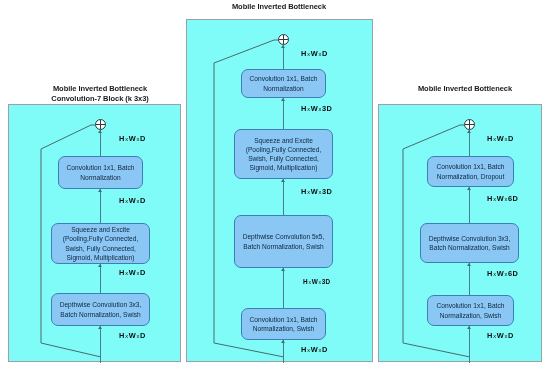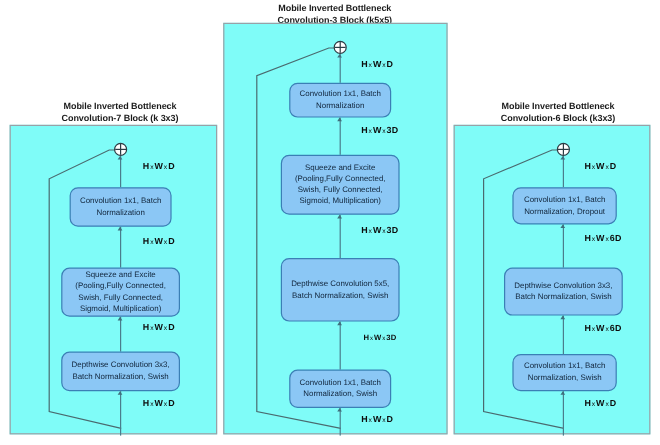--- a/index.html
+++ b/index.html
@@ -162,21 +162,20 @@
   <div class="vline" style="left:91px; top:221px; height:37px;"></div>
   <div class="arrowhead" style="left:89px; top:221px;"></div>
 
   <div class="dim" style="left:110px; top:226px;">
     <b>H</b><i>x</i><b>W</b><i>x</i><b>D</b>
   </div>
 </div>
 
 <div class="panel-title" style="left:199px; top:2px; width:160px;">
   <div>Mobile Inverted Bottleneck</div>
-  <div>Convolution-3 Block (k5x5)</div>
 </div>
 
 <div class="panel" style="left:186px; top:19px; width:187px; height:343px;">
 
   <svg class="skip" style="left:0; top:0; width:187px; height:343px;">
     <path d="M 97 20 L 87 20 L 27 43 L 27 323 L 97 337"></path>
   </svg>
 
   <div class="addnode" style="left:91px; top:14px;"></div>
 
@@ -241,21 +240,20 @@
   <div class="vline" style="left:96px; top:320px; height:23px;"></div>
   <div class="arrowhead" style="left:94px; top:320px;"></div>
 
   <div class="dim" style="left:114px; top:325px;">
     <b>H</b><i>x</i><b>W</b><i>x</i><b>D</b>
   </div>
 </div>
 
 <div class="panel-title" style="left:385px; top:84px; width:160px;">
   <div>Mobile Inverted Bottleneck</div>
-  <div>Convolution-6 Block (k3x3)</div>
 </div>
 
 <div class="panel" style="left:378px; top:104px; width:164px; height:258px;">
 
   <svg class="skip" style="left:0; top:0; width:164px; height:258px;">
     <path d="M 91 20 L 81 20 L 24 44 L 24 238 L 91 252"></path>
   </svg>
 
   <div class="addnode" style="left:85px; top:14px;"></div>
 

